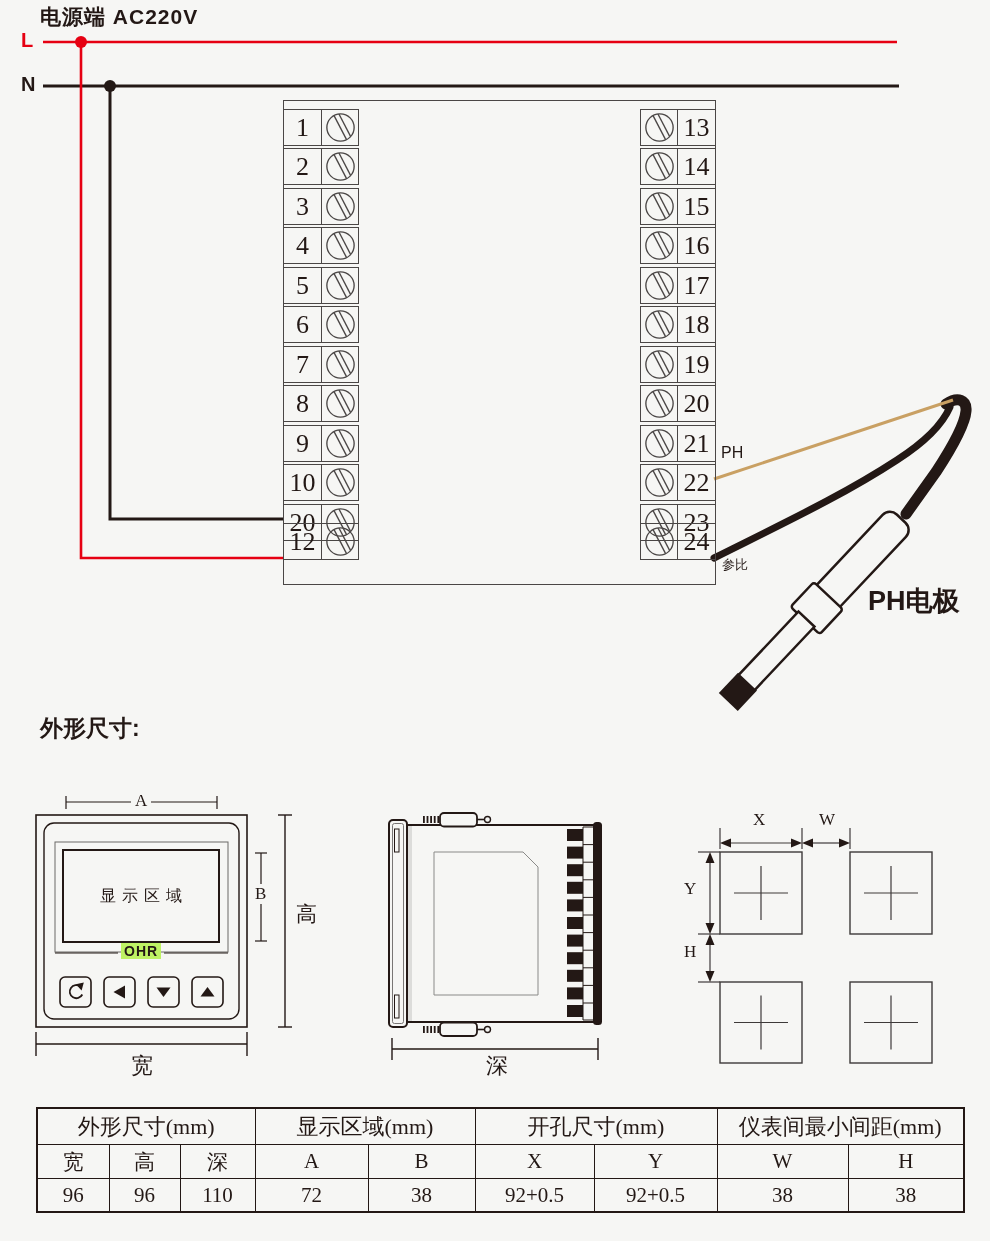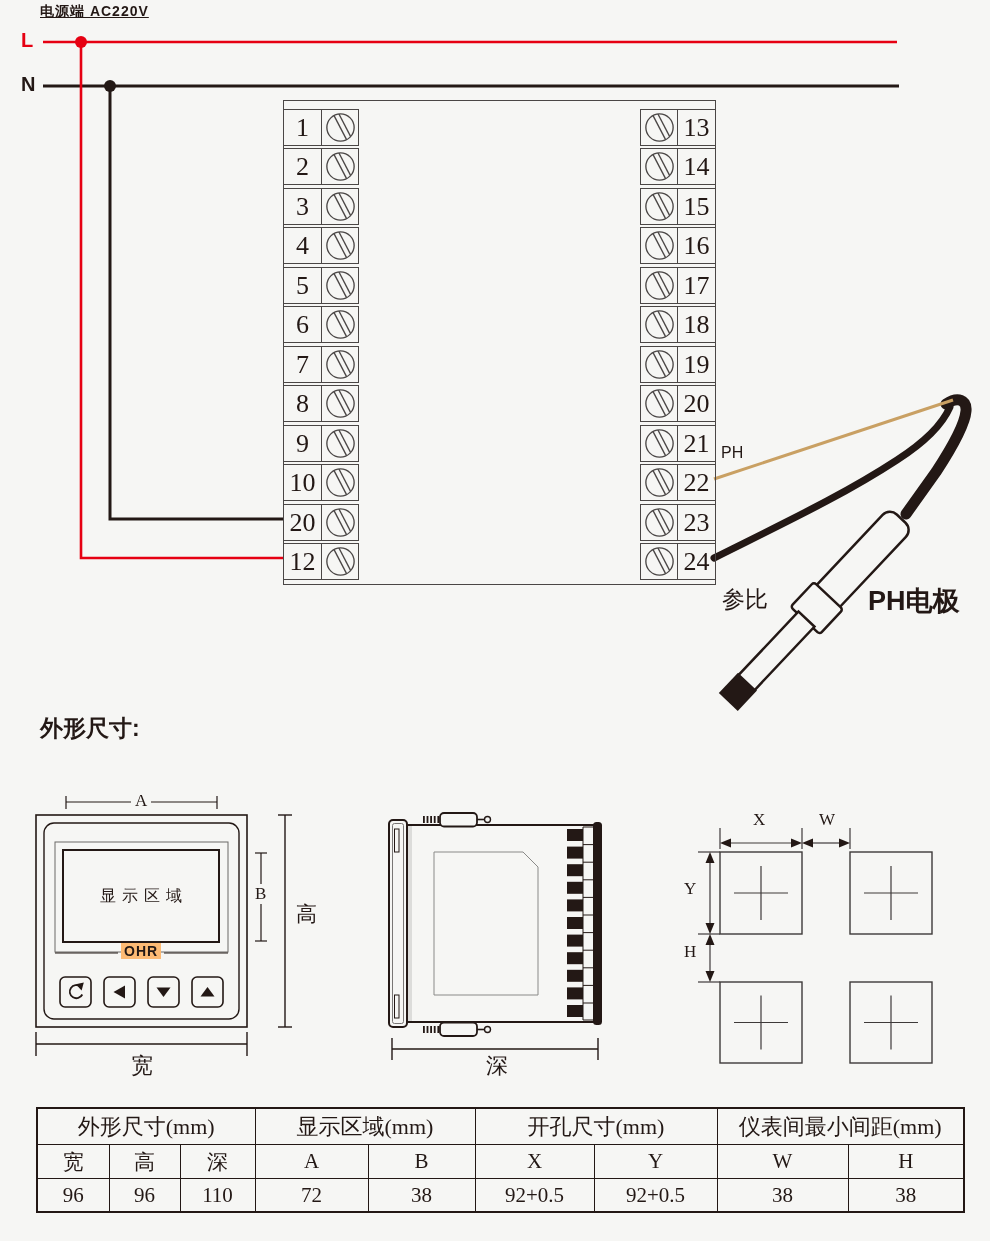--- a/index.html
+++ b/index.html
@@ -389,50 +389,50 @@
         </div>
       <div class="tcell tright">
           <div class="tscrew">
             <svg class="screw-svg" viewBox="0 0 30 30">
               <use href="#screw"></use>
             </svg>
           </div>
           <div class="tnum">23</div>
         </div>
     </div>
-    <div class="trow" style="top:442px">
+    <div class="trow" style="top:422px">
       <div class="tcell tleft">
           <div class="tnum">12</div>
           <div class="tscrew">
             <svg class="screw-svg" viewBox="0 0 30 30">
               <use href="#screw"></use>
             </svg>
           </div>
         </div>
       <div class="tcell tright">
           <div class="tscrew">
             <svg class="screw-svg" viewBox="0 0 30 30">
               <use href="#screw"></use>
             </svg>
           </div>
           <div class="tnum">24</div>
         </div>
     </div>
   </div>
 
-  <div class="lbl" style="left:40px;top:3px;font-size:14px;font-weight:bold;letter-spacing:1px;text-decoration:underline;">电源端 AC220V</div>
+  <div class="lbl" style="left:40px;top:3px;font-size:21px;font-weight:bold;letter-spacing:1px;">电源端 AC220V</div>
   <div class="lbl" style="left:21px;top:29px;font-size:20px;font-weight:bold;color:#e60012;">L</div>
   <div class="lbl" style="left:21px;top:73px;font-size:20px;font-weight:bold;">N</div>
   <div class="lbl" style="left:721px;top:444px;font-size:16px;text-align:right;">PH</div>
-  <div class="lbl" style="left:722px;top:584px;font-size:23px;">参比</div>
+  <div class="lbl" style="left:722px;top:556px;font-size:13px;">参比</div>
   <div class="lbl" style="left:868px;top:583px;font-size:27px;font-weight:bold;">PH电极</div>
   <div class="lbl" style="left:40px;top:713px;font-size:23px;font-weight:bold;">外形尺寸:</div>
 
   <div class="lbl serif" style="left:63px;top:850px;width:156px;height:92px;display:flex;align-items:center;justify-content:center;font-size:16px;letter-spacing:6px;text-indent:6px;">显示区域</div>
-  <div class="lbl" style="left:121px;top:943px;font-size:14px;font-weight:bold;letter-spacing:1px;background:#fdba74;padding:0 3px;">OHR</div>
+  <div class="lbl" style="left:121px;top:943px;font-size:14px;font-weight:bold;letter-spacing:1px;background:#bef264;padding:0 3px;">OHR</div>
 
   <div class="lbl serif mask" style="left:131px;top:791px;font-size:17px;">A</div>
   <div class="lbl serif mask" style="left:251px;top:884px;font-size:17px;">B</div>
   <div class="lbl" style="left:296px;top:900px;font-size:21px;">高</div>
   <div class="lbl" style="left:131px;top:1051px;font-size:22px;">宽</div>
   <div class="lbl" style="left:486px;top:1051px;font-size:22px;">深</div>
 
   <div class="lbl serif" style="left:753px;top:810px;font-size:17px;">X</div>
   <div class="lbl serif" style="left:819px;top:810px;font-size:17px;">W</div>
   <div class="lbl serif" style="left:684px;top:879px;font-size:17px;">Y</div>

